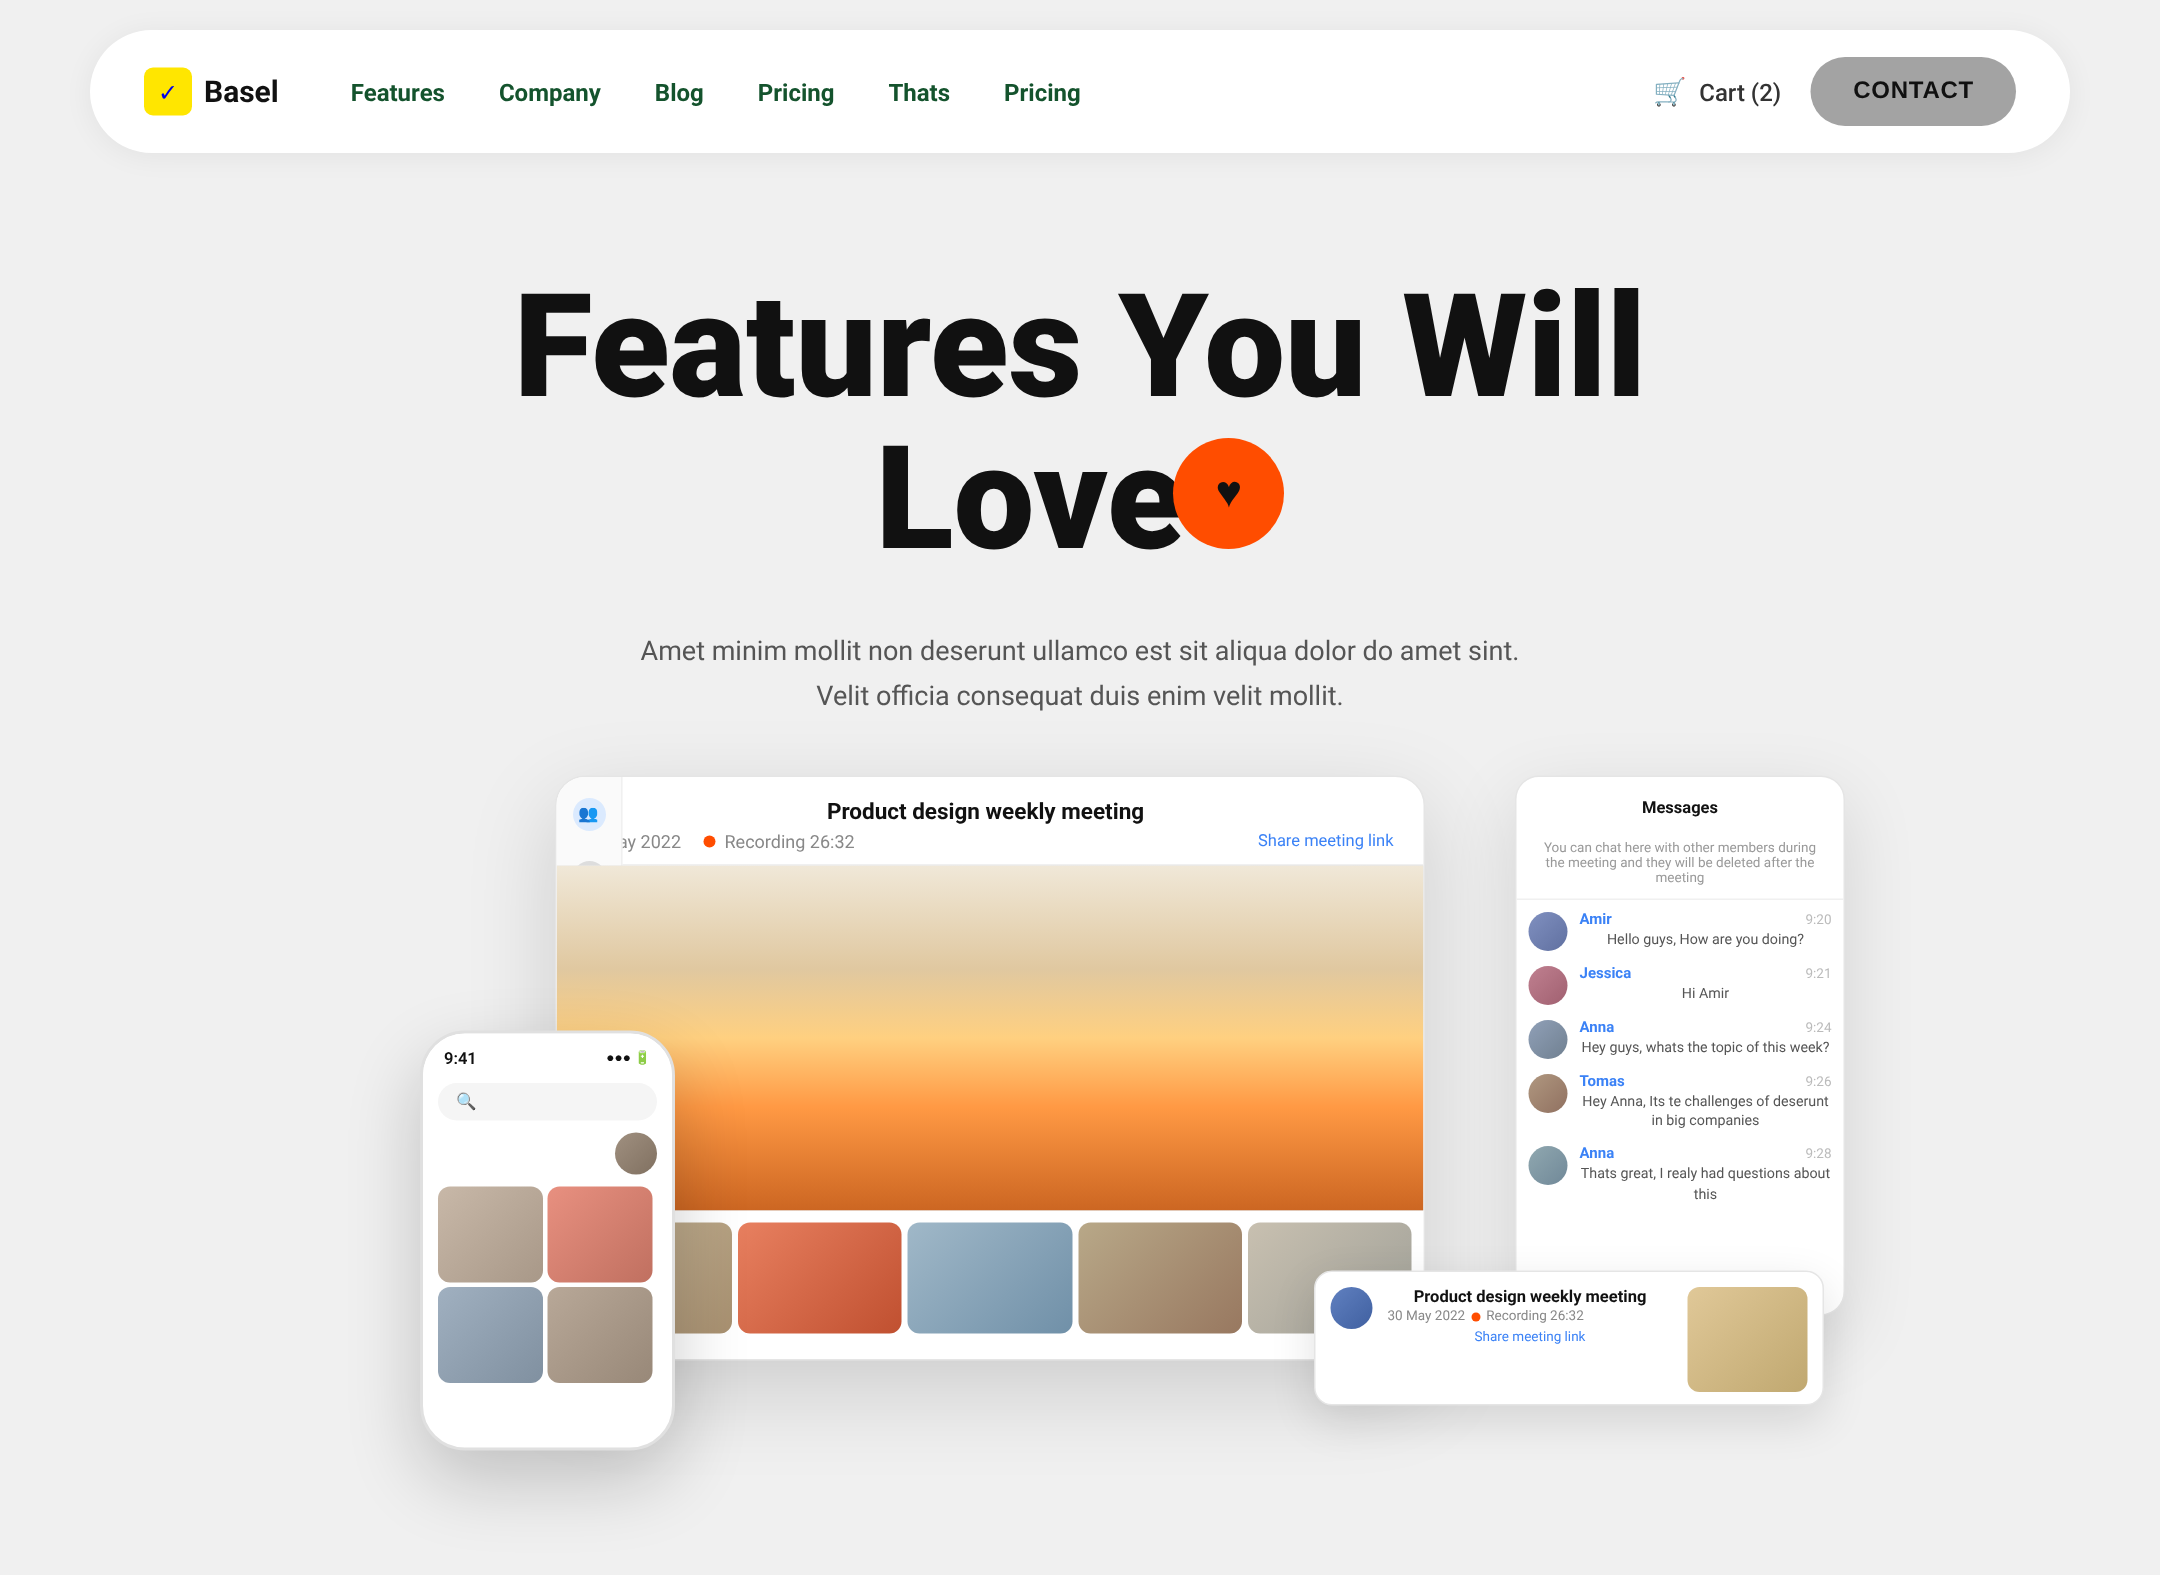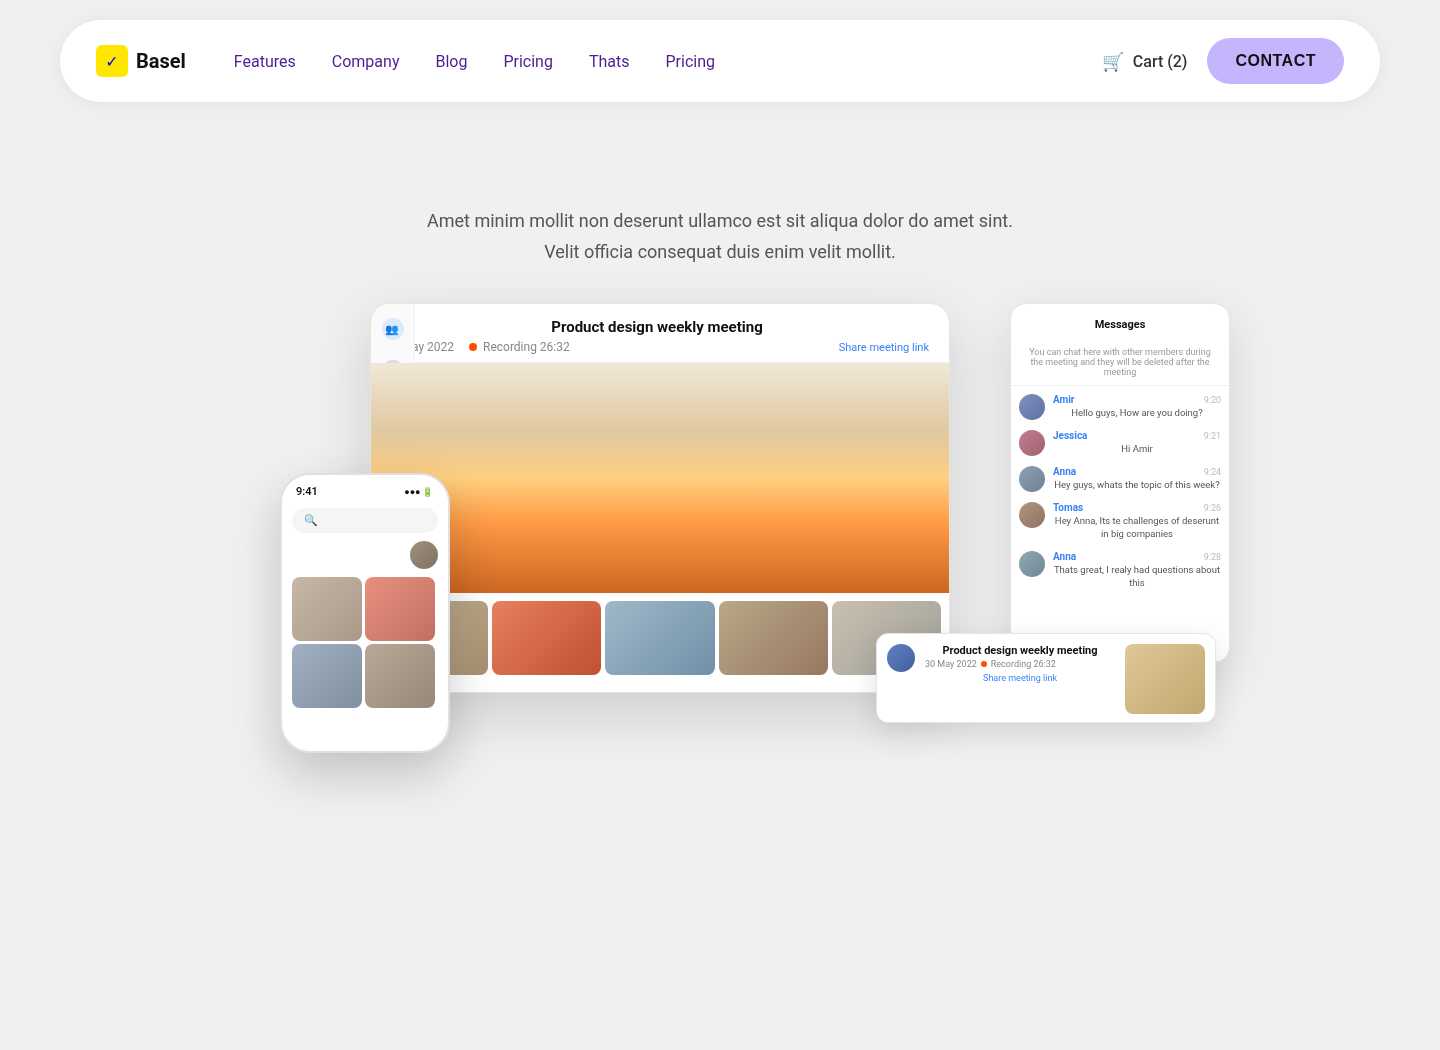--- a/index.html
+++ b/index.html
@@ -63,23 +63,23 @@
 
     .nav-links {
       display: flex;
       align-items: center;
       gap: 36px;
       list-style: none;
     }
 
     .nav-links a {
       text-decoration: none;
-      color: #4c1d95;
+      color: #14532d;
       font-size: 16px;
-      font-weight: 400;
+      font-weight: 700;
     }
 
     .navbar-right {
       display: flex;
       align-items: center;
       gap: 20px;
     }
 
     .cart-btn {
       display: flex;
@@ -90,21 +90,21 @@
       font-weight: 500;
       cursor: pointer;
       text-decoration: none;
     }
 
     .cart-icon {
       font-size: 18px;
     }
 
     .contact-btn {
-      background: #c4b5fd;
+      background: #a3a3a3;
       color: #111;
       border: none;
       border-radius: 60px;
       padding: 14px 28px;
       font-size: 16px;
       font-weight: 700;
       cursor: pointer;
       letter-spacing: 0.5px;
     }
 
@@ -558,20 +558,29 @@
       <a href="#" class="cart-btn">
         <span class="cart-icon">🛒</span>
         <span>Cart (2)</span>
       </a>
       <button class="contact-btn">CONTACT</button>
     </div>
   </nav>
 </div>
 
 <section class="hero">
+  <h1 class="hero-title">
+    <span class="hero-title-line1">Features You Will</span>
+    <span class="hero-title-line2">
+      <span class="love-word">Love</span>
+      <span class="heart-badge">
+        <span style="color:#111;font-size:30px;">♥</span>
+      </span>
+    </span>
+  </h1>
   <p class="hero-subtitle">
     <span>Amet minim mollit non deserunt ullamco est sit aliqua dolor do amet sint.</span><br>
     <span>Velit officia consequat duis enim velit mollit.</span>
   </p>
 
   
   <div class="mock-container">
 
     <div class="phone-mockup">
       <div class="phone-status-bar">

